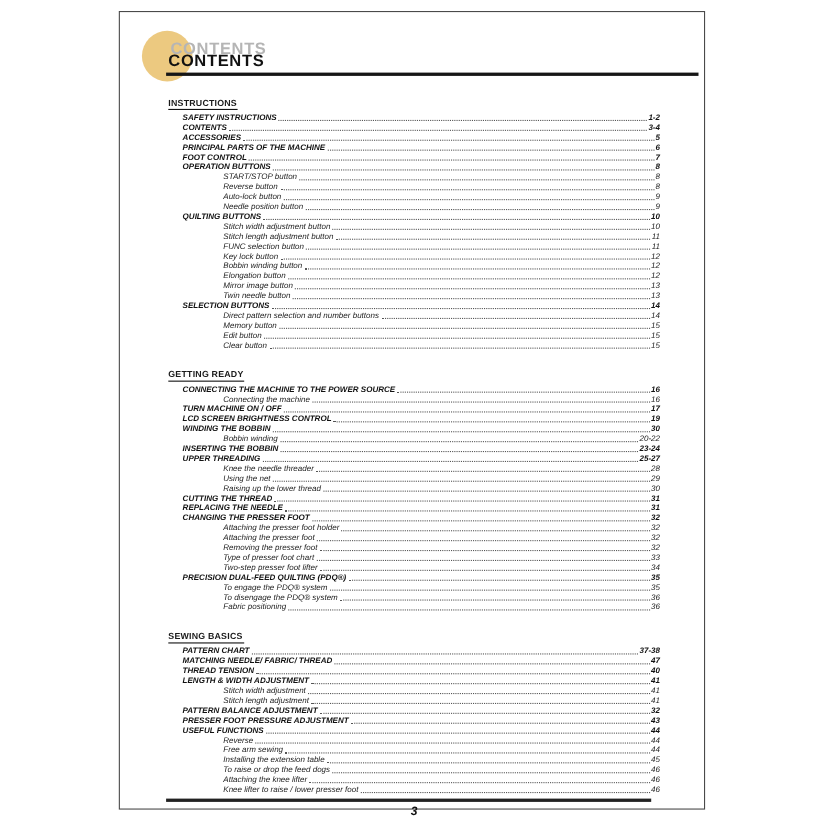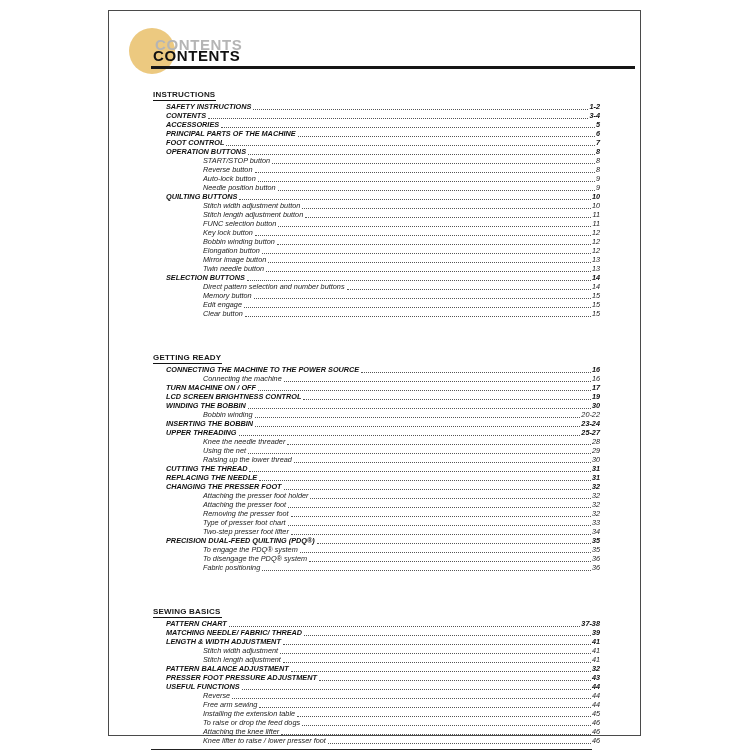--- a/index.html
+++ b/index.html
@@ -63,21 +63,21 @@
     color: #111;
   }
   .title-rule {
     position: relative;
     z-index: 1;
     height: 3px;
     background: #161616;
     margin: 3px -35px 0 -2px;
   }
   
-  .toc-section { margin-top: 28px; }
+  .toc-section { margin-top: 12px; }
   .toc-section:first-child { margin-top: 14px; }
   .section-heading {
     display: inline-block;
     margin: 0;
     padding: 0 1px 1px 0;
     font-size: 8px;
     line-height: 9px;
     font-weight: bold;
     letter-spacing: 0.2px;
     border-bottom: 1.5px solid #111;
@@ -265,21 +265,21 @@
     <span class="pageno">14</span>
   </div>
 
   <div class="row lvl2">
     <span class="label">Memory button</span>
     <span class="leader"></span>
     <span class="pageno">15</span>
   </div>
 
   <div class="row lvl2">
-    <span class="label">Edit engage</span>
+    <span class="label">Edit button</span>
     <span class="leader"></span>
     <span class="pageno">15</span>
   </div>
 
   <div class="row lvl2">
     <span class="label">Clear button</span>
     <span class="leader"></span>
     <span class="pageno">15</span>
   </div>
 </div>
@@ -434,23 +434,28 @@
     <div class="entries">
   <div class="row lvl1 bold">
     <span class="label">PATTERN CHART</span>
     <span class="leader"></span>
     <span class="pageno">37-38</span>
   </div>
 
   <div class="row lvl1 bold">
     <span class="label">MATCHING NEEDLE/ FABRIC/ THREAD</span>
     <span class="leader"></span>
-    <span class="pageno">39</span>
-  </div>
-
+    <span class="pageno">47</span>
+  </div>
+
+  <div class="row lvl1 bold">
+    <span class="label">THREAD TENSION</span>
+    <span class="leader"></span>
+    <span class="pageno">40</span>
+  </div>
 
   <div class="row lvl1 bold">
     <span class="label">LENGTH &amp; WIDTH ADJUSTMENT</span>
     <span class="leader"></span>
     <span class="pageno">41</span>
   </div>
 
   <div class="row lvl2">
     <span class="label">Stitch width adjustment</span>
     <span class="leader"></span>

